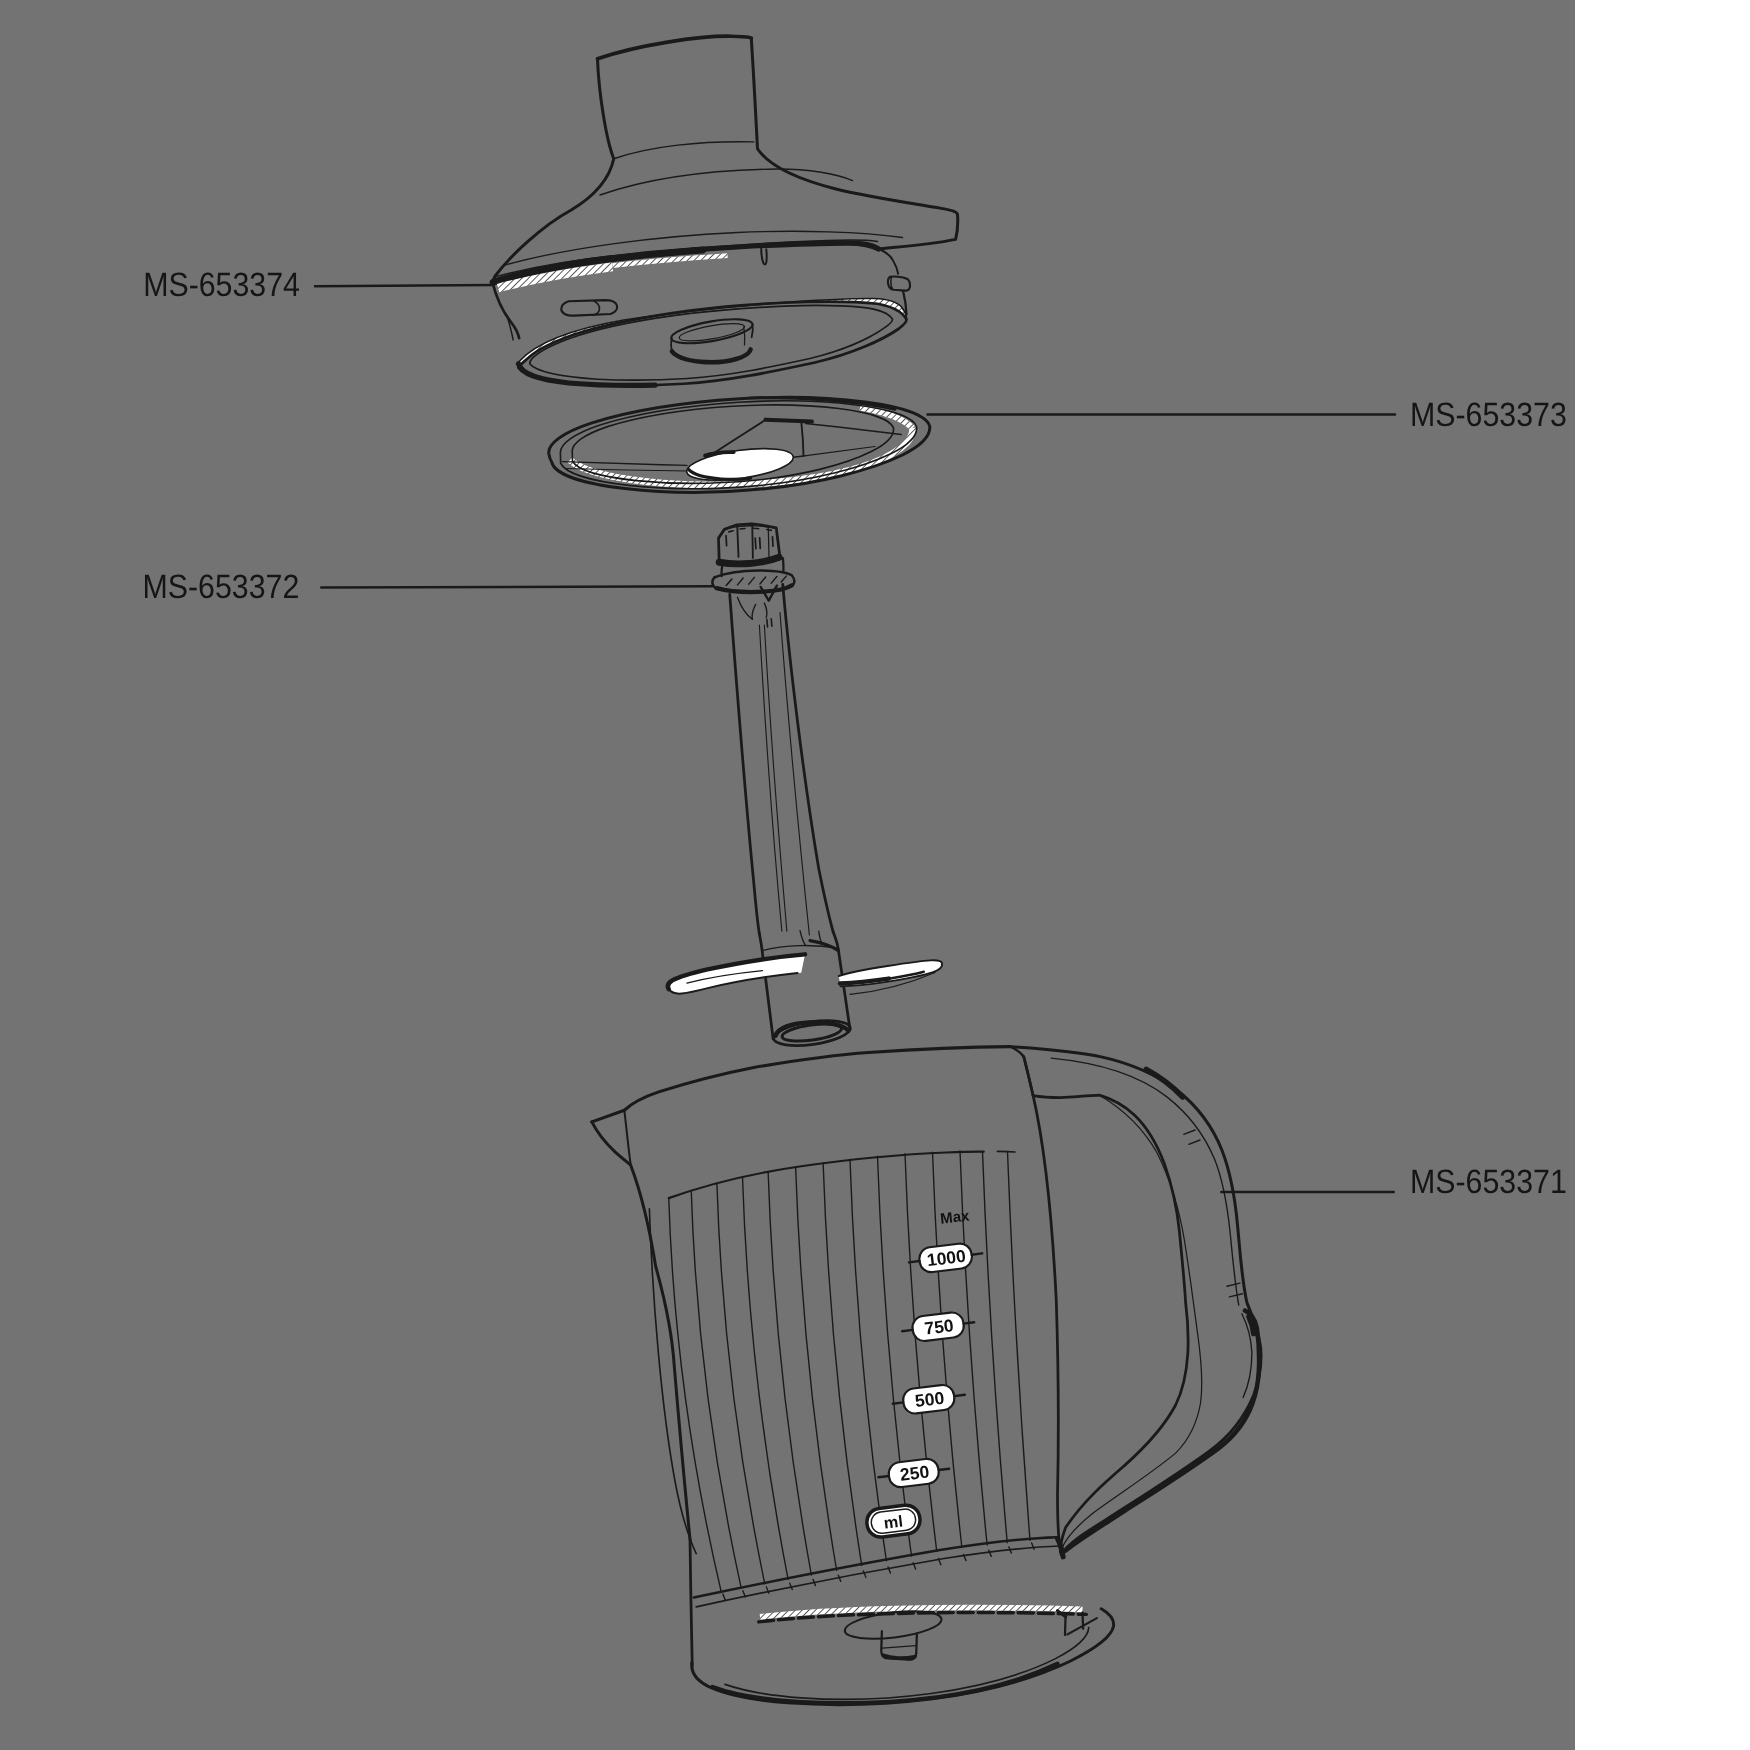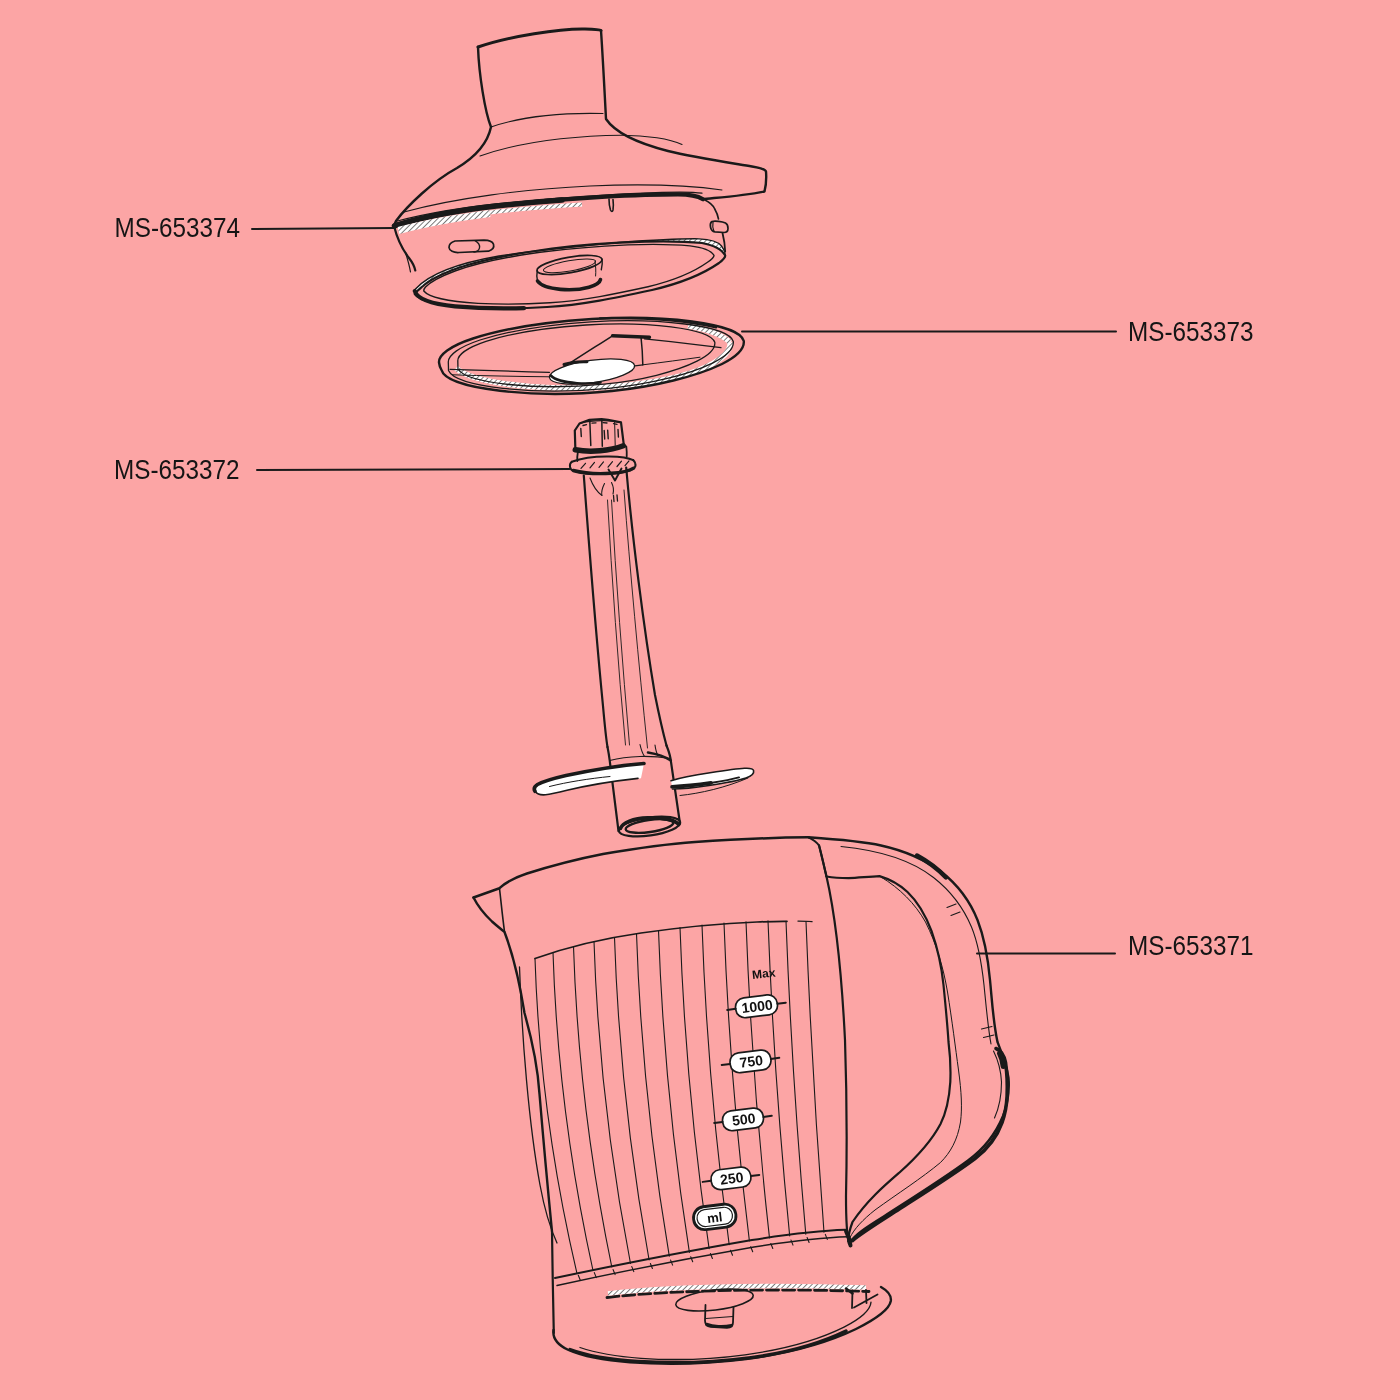--- a/index.html
+++ b/index.html
@@ -1,16 +1,16 @@
 <!DOCTYPE html>
 <html><head>
 <meta charset="utf-8">
 <style>
   html,body{margin:0;padding:0;background:#ffffff;}
-  #wrap{width:1400px;height:1400px;position:relative;background:#fca5a5;overflow:hidden;}
+  #wrap{width:1260px;height:1400px;position:relative;background:#737373;overflow:hidden;}
   text{font-family:"Liberation Sans",sans-serif;}
 </style>
 </head>
 <body>
 <div id="wrap">
 <svg width="1400" height="1400" viewBox="0 0 1400 1400">
 <defs>
   <pattern id="hp" width="3.8" height="3.8" patternUnits="userSpaceOnUse" patternTransform="rotate(45)">
     <rect width="3.8" height="3.8" fill="#ffffff"></rect>
     <line x1="0" y1="0" x2="0" y2="3.8" stroke="#2e2e2e" stroke-width="1.25"></line>

